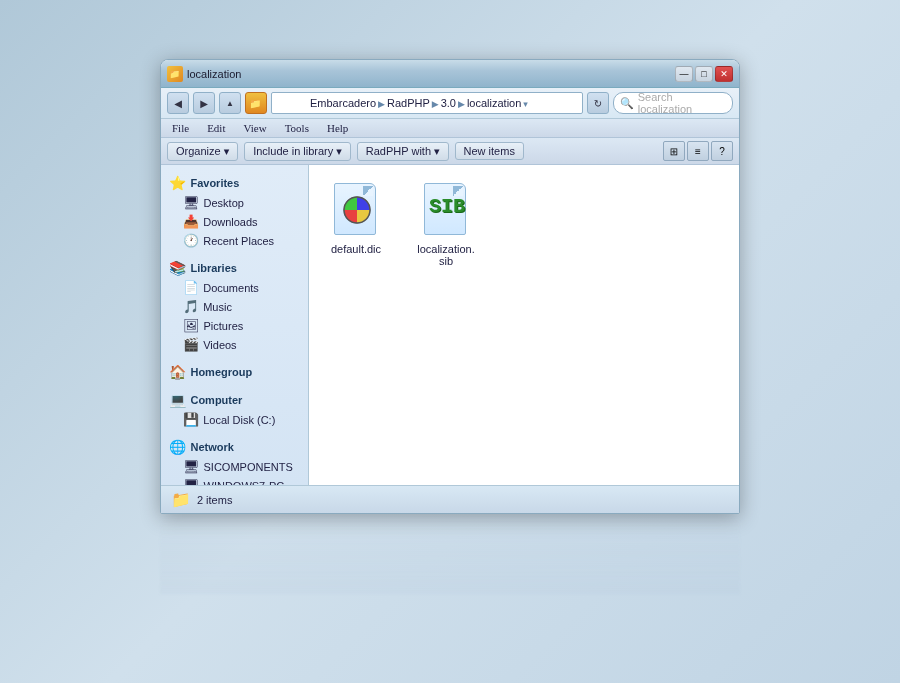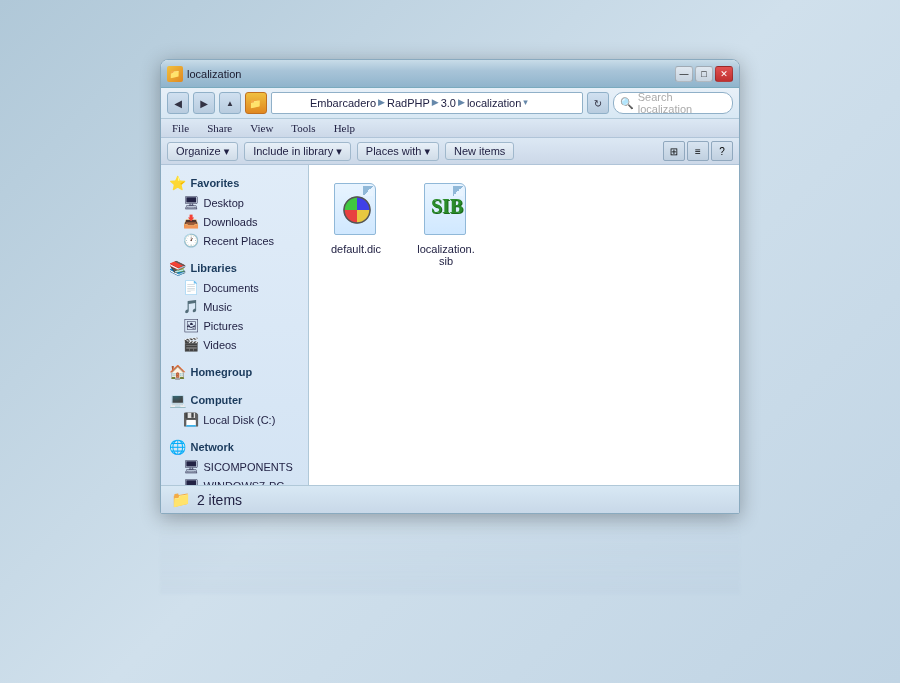--- a/index.html
+++ b/index.html
@@ -109,21 +109,21 @@
       border: 1px solid #90b0c8;
       border-radius: 2px;
       display: flex;
       align-items: center;
       padding: 0 6px;
       font-size: 11px;
       color: #224;
     }
     .address-breadcrumb {
       display: flex;
-      align-items: flex-start;
+      align-items: flex-end;
       gap: 2px;
       padding-left: 32px;
     }
     .breadcrumb-sep { color: #6688aa; font-size: 10px; }
     .search-box {
       width: 120px;
       height: 22px;
       background: white;
       border: 1px solid #90b0c8;
       border-radius: 10px;
@@ -318,21 +318,21 @@
       padding: 4px 10px;
       display: flex;
       align-items: center;
       gap: 6px;
       border-top: 1px solid #b0c8d8;
     }
     .status-folder-icon {
       font-size: 16px;
     }
     .status-text {
-      font-size: 14px;
+      font-size: 11px;
       color: #224;
     }
 
     
     .reflection {
       width: 580px;
       height: 80px;
       background: linear-gradient(to bottom, rgba(180,200,220,0.4) 0%, transparent 100%);
       transform: scaleY(-1);
       opacity: 0.4;
@@ -379,37 +379,37 @@
       </div>
       <div class="nav-btn">↻</div>
       <div class="search-box">
         <span>🔍</span>
         <span style="color:#aaa;">Search localization</span>
       </div>
     </div>
 
     <div class="menu-bar">
       <span class="menu-item">File</span>
-      <span class="menu-item">Share</span>
+      <span class="menu-item">Edit</span>
       <span class="menu-item">View</span>
       <span class="menu-item">Tools</span>
       <span class="menu-item">Help</span>
     </div>
 
     <div class="toolbar">
       <div class="toolbar-btn">
         <span>Organize</span>
         <span>▾</span>
       </div>
       <div class="toolbar-btn">
         <span>Include in library</span>
         <span>▾</span>
       </div>
       <div class="toolbar-btn">
-        <span>Places with</span>
+        <span>RadPHP with</span>
         <span>▾</span>
       </div>
       <div class="toolbar-btn">
         <span>New items</span>
       </div>
       <div class="toolbar-spacer"></div>
       <div class="view-btns">
         <div class="view-btn">⊞</div>
         <div class="view-btn">≡</div>
         <div class="view-btn">?</div>
@@ -518,21 +518,21 @@
           </div>
           <span class="file-label">default.dic</span>
         </div>
 
         <div class="file-item">
           <div class="file-icon-sib" style="position:relative;">
             <div class="doc-page">
               <div class="doc-corner"></div>
             </div>
             <div style="position:absolute;top:14px;left:4px;width:42px;text-align:center;">
-              <span style="font-size:20px;font-weight:900;color:#2a8c2a;font-family:Liberation Serif, serif;text-shadow:1px 1px 0 #1a6a1a;">SIB</span>
+              <span style="font-size:20px;font-weight:900;color:#2a8c2a;font-family:Liberation Mono, monospace;text-shadow:1px 1px 0 #1a6a1a;">SIB</span>
             </div>
           </div>
           <span class="file-label">localization.sib</span>
         </div>
 
       </div>
     </div>
 
     <div class="status-bar">
       <span class="status-folder-icon">📁</span>

